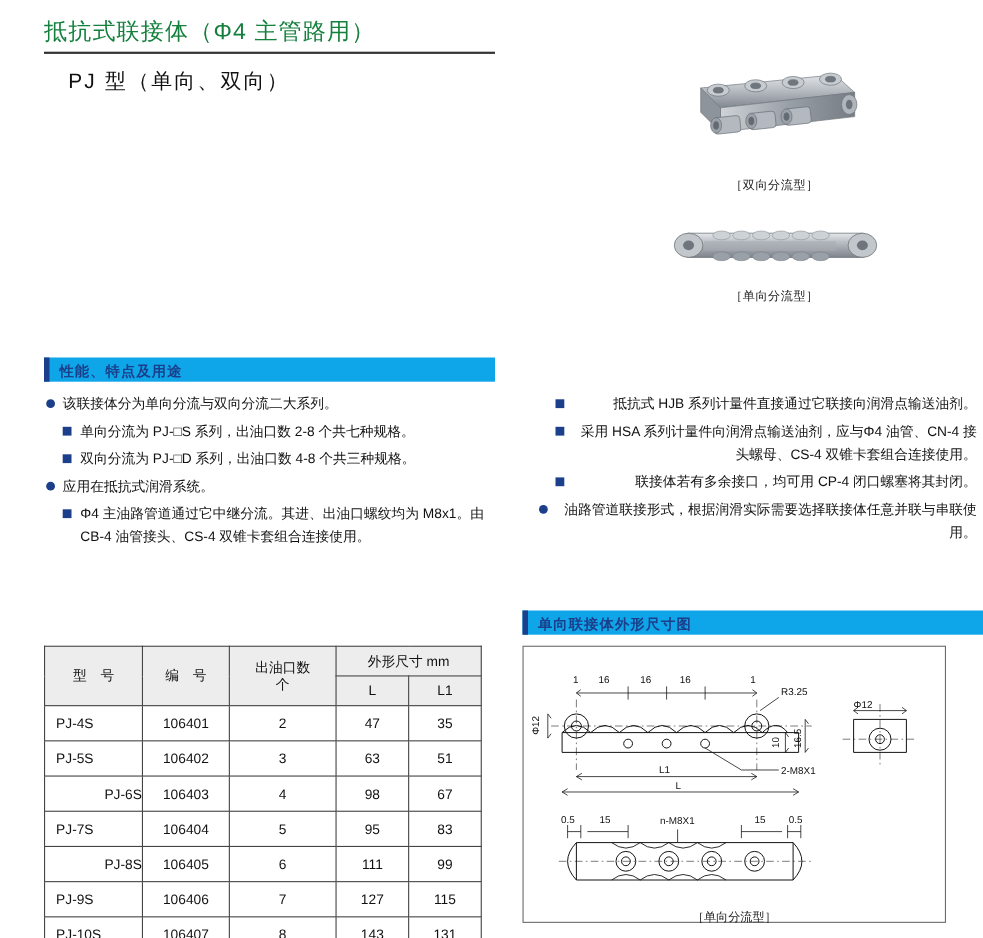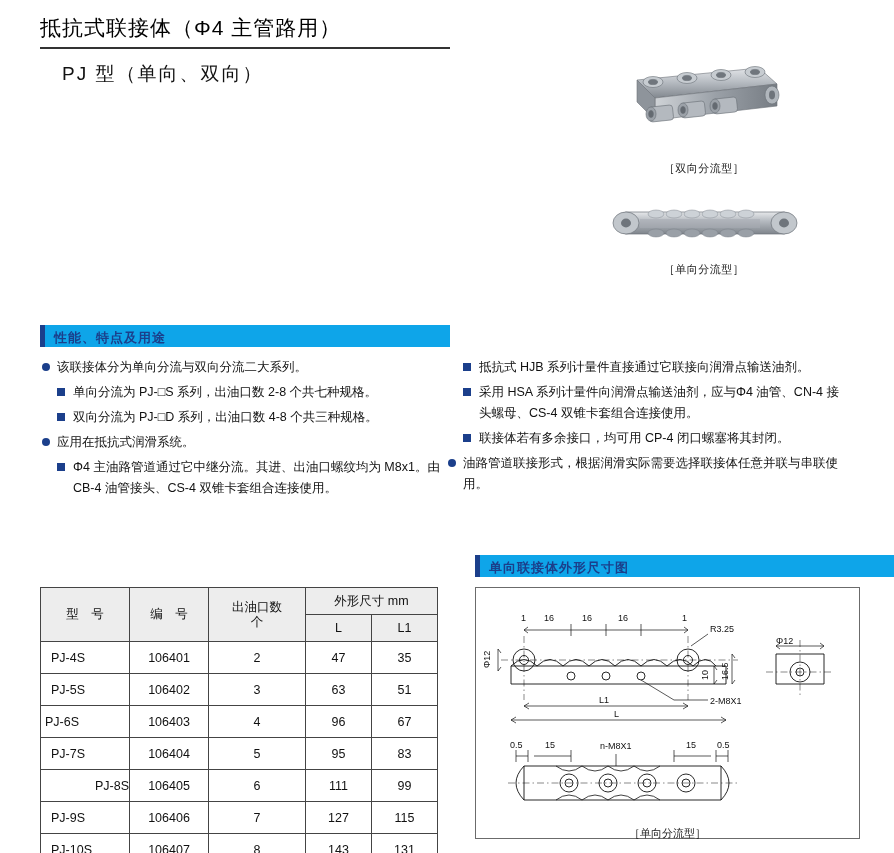--- a/index.html
+++ b/index.html
@@ -24,21 +24,21 @@
   
   .title-wrap {
     position: absolute;
     left: 40px;
     top: 14px;
     width: 430px;
   }
   .main-title {
     font-size: 21px;
     letter-spacing: 1px;
-    color: #000000;
+    color: #15803d;
     padding-bottom: 4px;
     white-space: nowrap;
   }
   .title-rule {
     width: 410px;
     height: 2px;
     background: #333;
     margin-top: 1px;
   }
   .sub-title {
@@ -93,21 +93,21 @@
 
   
   .features {
     position: absolute;
     top: 357px;
     font-size: 12.5px;
     line-height: 21px;
     color: #111;
   }
   .col-left  { left: 40px;  width: 400px; }
-  .col-right { left: 446px; width: 400px; }
+  .col-right { left: 488px; width: 400px; text-align: right; }
 
   .li {
     position: relative;
     padding-left: 17px;
     margin-bottom: 4px;
   }
   .li.indent {
     padding-left: 33px;
     margin-left: 0;
   }
@@ -360,24 +360,24 @@
         <td>35</td>
       </tr>
       <tr>
         <td style="text-align:left;padding-left:10px;">PJ-5S</td>
         <td>106402</td>
         <td>3</td>
         <td>63</td>
         <td>51</td>
       </tr>
       <tr>
-        <td style="text-align:left;padding-left:4px;">PJ-6S</td>
+        <td style="text-align:right;padding-left:4px;">PJ-6S</td>
         <td>106403</td>
         <td>4</td>
-        <td>96</td>
+        <td>98</td>
         <td>67</td>
       </tr>
       <tr>
         <td style="text-align:left;padding-left:10px;">PJ-7S</td>
         <td>106404</td>
         <td>5</td>
         <td>95</td>
         <td>83</td>
       </tr>
       <tr>

